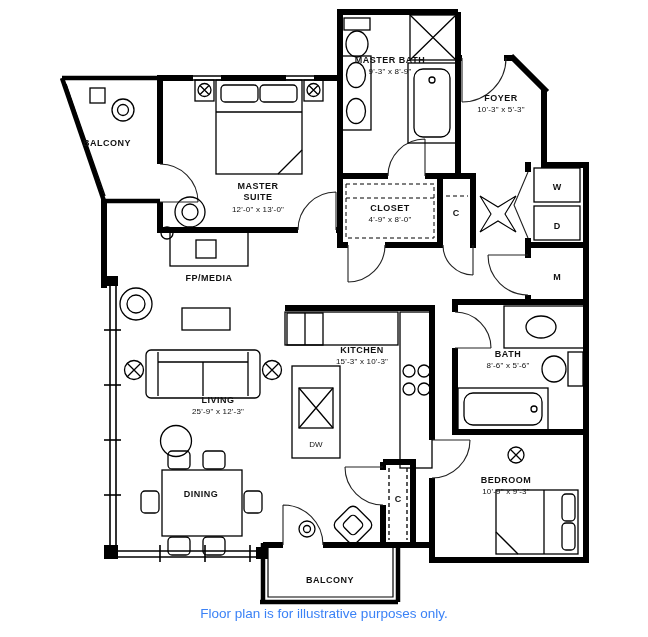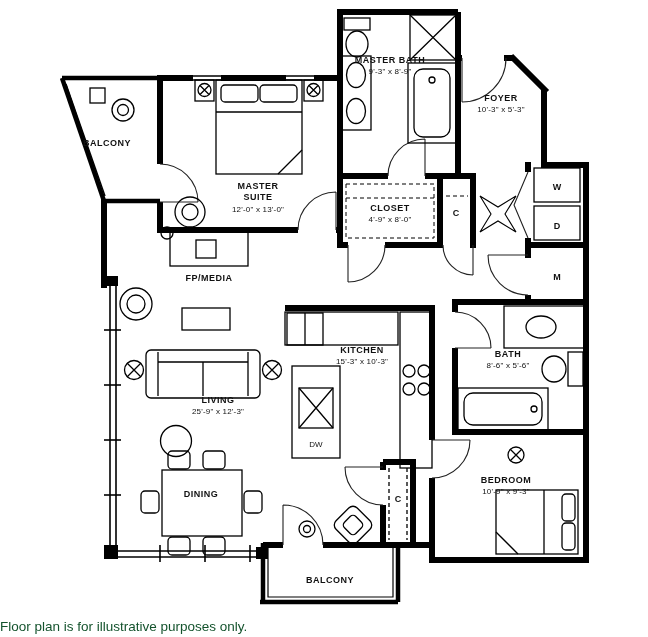--- a/index.html
+++ b/index.html
@@ -9,22 +9,22 @@
   svg text{font-family:"Liberation Sans",sans-serif;fill:#111;}
   .rl{font-size:9px;letter-spacing:.5px;font-weight:600;}
   .rd{font-size:8px;letter-spacing:.2px;}
   .rm{font-size:9px;font-weight:600;}
   .walls path{stroke:#000;stroke-width:6;fill:none;}
   .rail path{stroke:#000;stroke-width:4.5;fill:none;}
   .thin path,.thin rect,.thin circle,.thin ellipse,.thin line{stroke:#000;stroke-width:1.3;fill:none;}
   .doors path{stroke:#222;stroke-width:1.1;fill:none;}
   .win path{stroke:#000;stroke-width:1.6;fill:none;}
   .dash{stroke:#000;stroke-width:1;fill:none;stroke-dasharray:4 3;}
-  .footer{position:absolute;left:0;right:0;bottom:1px;
-          font-size:13.5px;line-height:18px;color:#14532d;}
+  .footer{position:absolute;left:0;right:0;bottom:14px;text-align:center;
+          font-size:13.5px;line-height:18px;color:#3b82f6;}
 </style>
 </head>
 <body>
 
 <div class="stage">
 <svg width="648" height="637" viewBox="0 0 648 637">
 
   <g class="rail">
     <path d="M 62 78 H 162"></path>
     <path d="M 62 78 L 104 201"></path>

